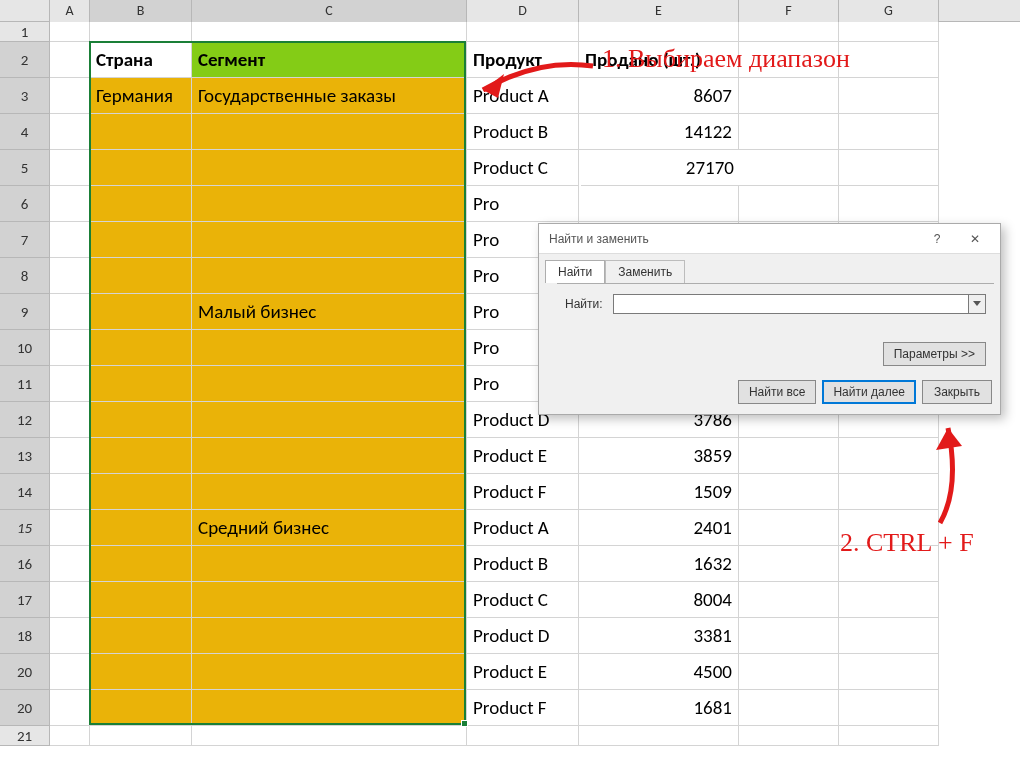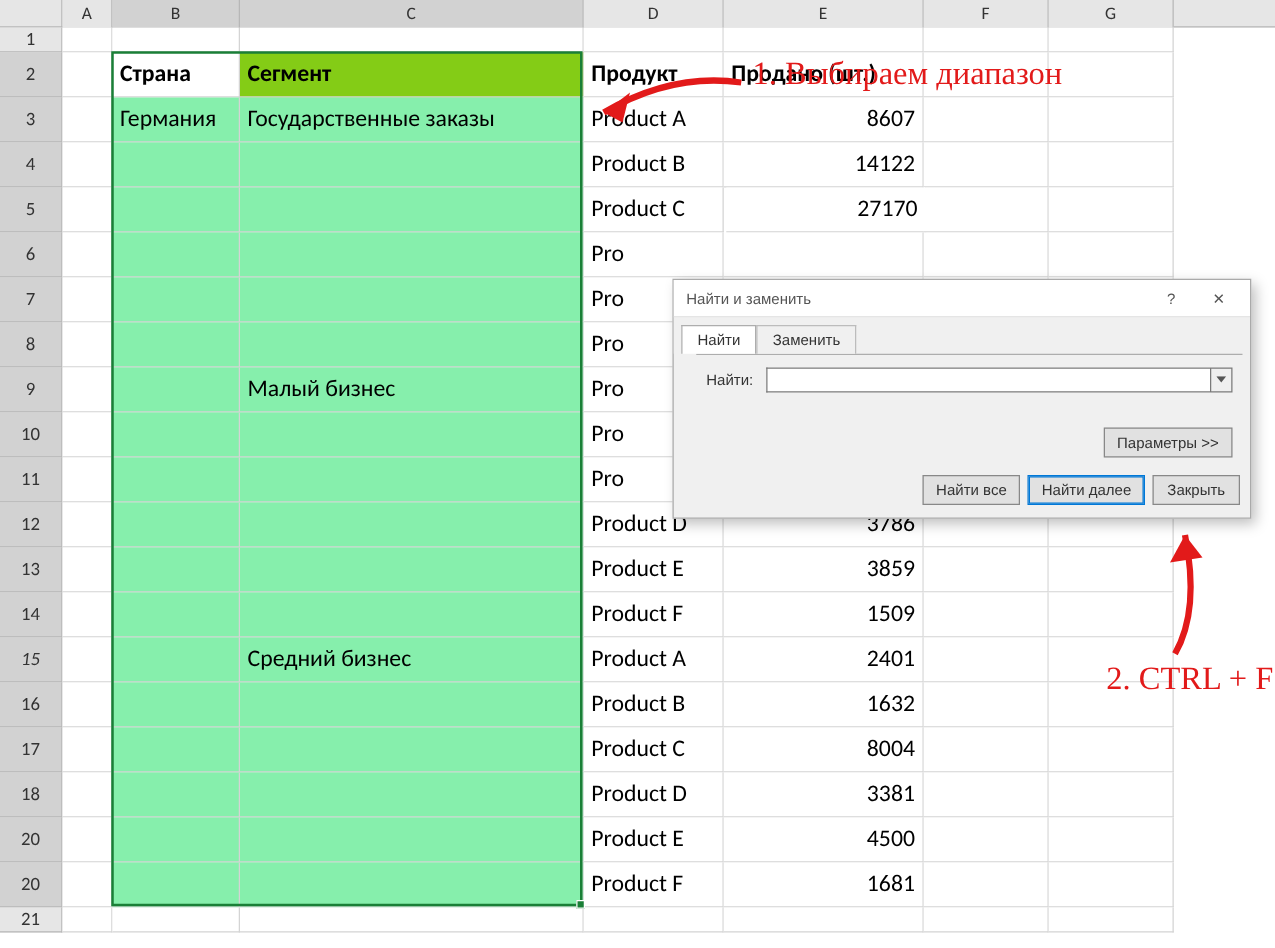--- a/index.html
+++ b/index.html
@@ -9,21 +9,21 @@
   .corner { width:50px; height:22px; background:#e6e6e6; border-right:1px solid #b7b7b7; border-bottom:1px solid #b7b7b7; }
   .col-h { text-align:center; font-size:14px; color:#333; line-height:22px; border-right:1px solid #b7b7b7; background:#e6e6e6; }
   .col-h.sel { background:#d2d2d2; }
   .rows { position:absolute; left:0; top:22px; }
   .row-h { width:50px; height:36px; text-align:center; font-size:15px; color:#333; line-height:36px; background:#e6e6e6; border-right:1px solid #b7b7b7; border-bottom:1px solid #b7b7b7; }
   .row-h.sel { background:#d2d2d2; }
   .grid { position:absolute; left:50px; top:22px; }
   .cell { position:absolute; border-right:1px solid #d4d4d4; border-bottom:1px solid #d4d4d4; padding:0 6px; font-size:19px; color:#000; display:flex; align-items:center; background:#fff; }
   .cell.header-cell { font-weight:bold; }
   .cell.num { justify-content:flex-end; }
-  .cell.sel { background:#86efac; }
+  .cell.sel { background:#eab308; }
   .cell.sel.header-cell { background:#84cc16; }
   .cell.anchor { background:#fff; }
   .cell.anchor.header-cell { background:#fff; }
   .sel-border { position:absolute; border:2px solid #1a7f37; pointer-events:none; }
   .handle { position:absolute; width:7px; height:7px; background:#1a7f37; pointer-events:auto; bottom:-4px; right:-4px; border:1px solid #fff; }
 
   
   .dialog { position:absolute; left:538px; top:223px; width:463px; background:#f0f0f0; border:1px solid #aaa; box-shadow:4px 4px 10px rgba(0,0,0,.25); font-family:"Segoe UI", Tahoma, sans-serif; font-size:12px; color:#333; }
   .dlg-title { display:flex; align-items:center; height:30px; padding:0 6px 0 10px; background:#fff; border-bottom:1px solid #ddd; }
   .dlg-title .t { flex:1; font-size:12px; color:#555; }
@@ -236,21 +236,21 @@
   <svg class="arrow" style="left:468px; top:48px;" width="130" height="70">
     <path d="M125 18 Q 70 10 15 42" stroke="#e21a1a" stroke-width="5" fill="none"></path>
     <path d="M15 42 L36 26 L30 50 Z" fill="#e21a1a"></path>
   </svg>
   <div class="annot" style="left:602px; top:44px;">1. Выбираем диапазон</div>
 
   <svg class="arrow" style="left:920px; top:418px;" width="60" height="110">
     <path d="M20 105 Q 40 70 28 10" stroke="#e21a1a" stroke-width="5" fill="none"></path>
     <path d="M28 10 L16 32 L42 28 Z" fill="#e21a1a"></path>
   </svg>
-  <div class="annot" style="left:840px; top:528px;margin-left:45px;">2. CTRL + F</div>
+  <div class="annot" style="left:840px; top:528px;">2. CTRL + F</div>
 
   <div class="dialog">
     <div class="dlg-title">
       <span class="t">Найти и заменить</span>
       <span class="ic">?</span>
       <span class="ic">✕</span>
     </div>
     <div class="tabs">
       <div class="tab">Найти</div>
       <div class="tab inactive">Заменить</div>

